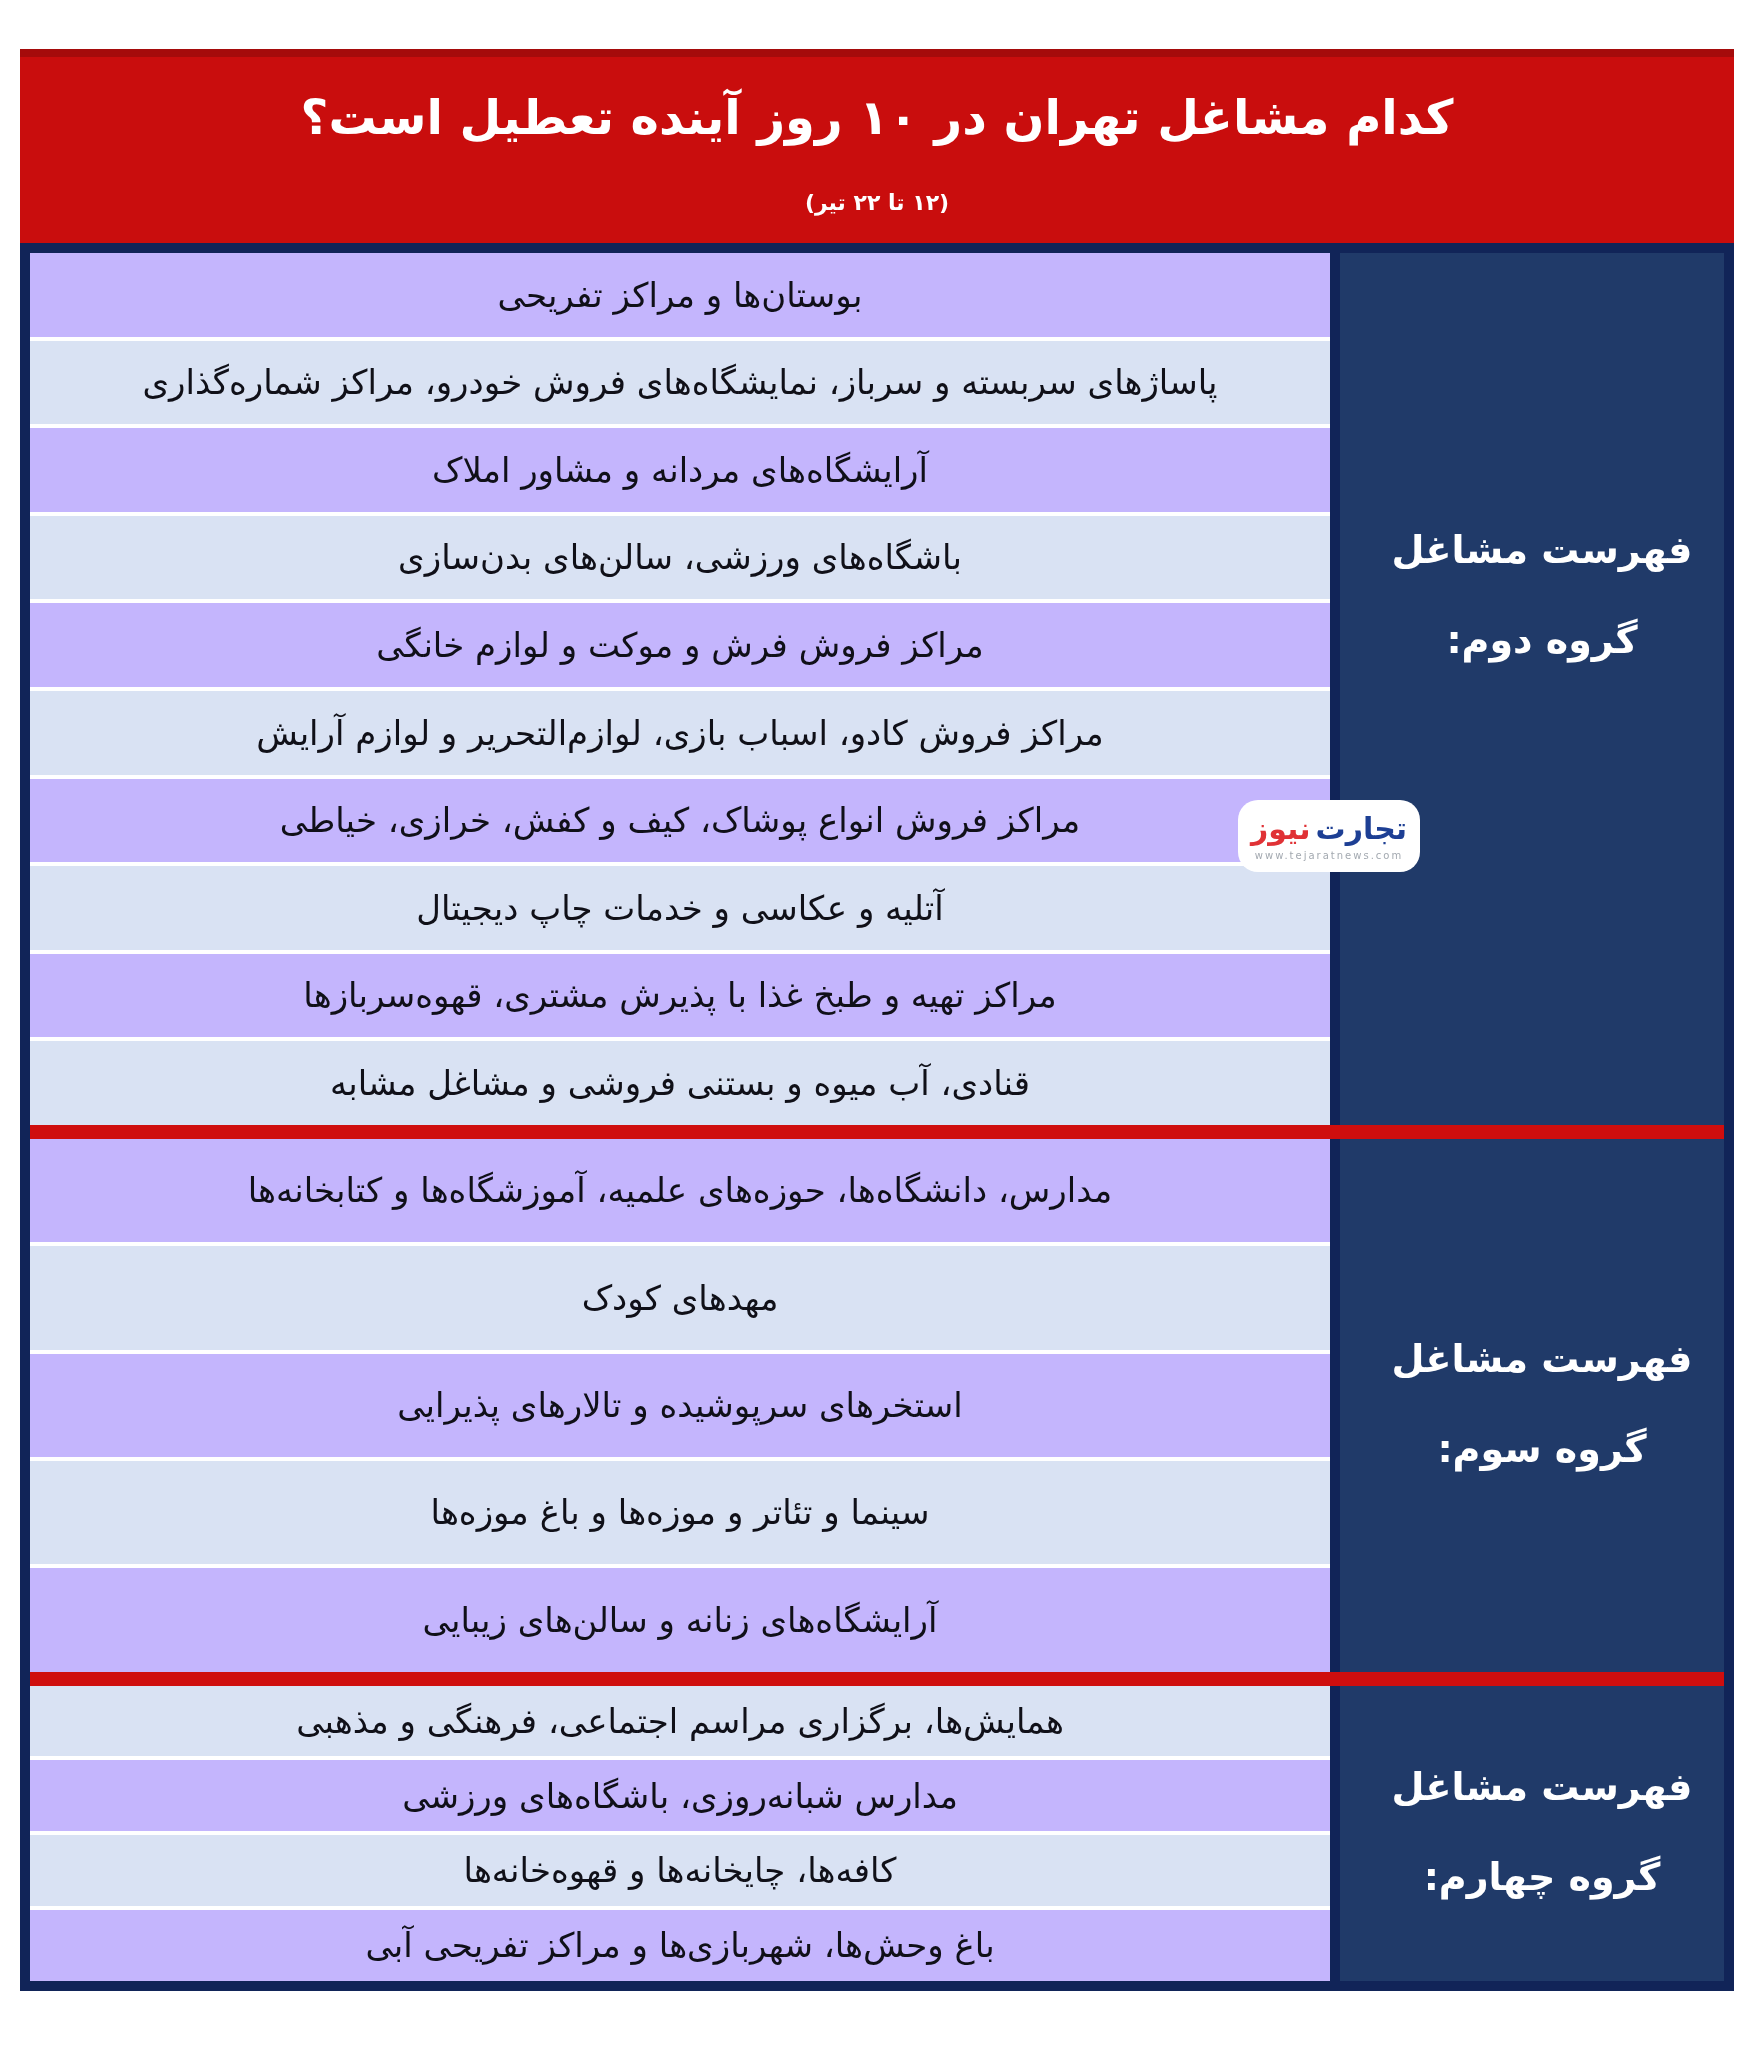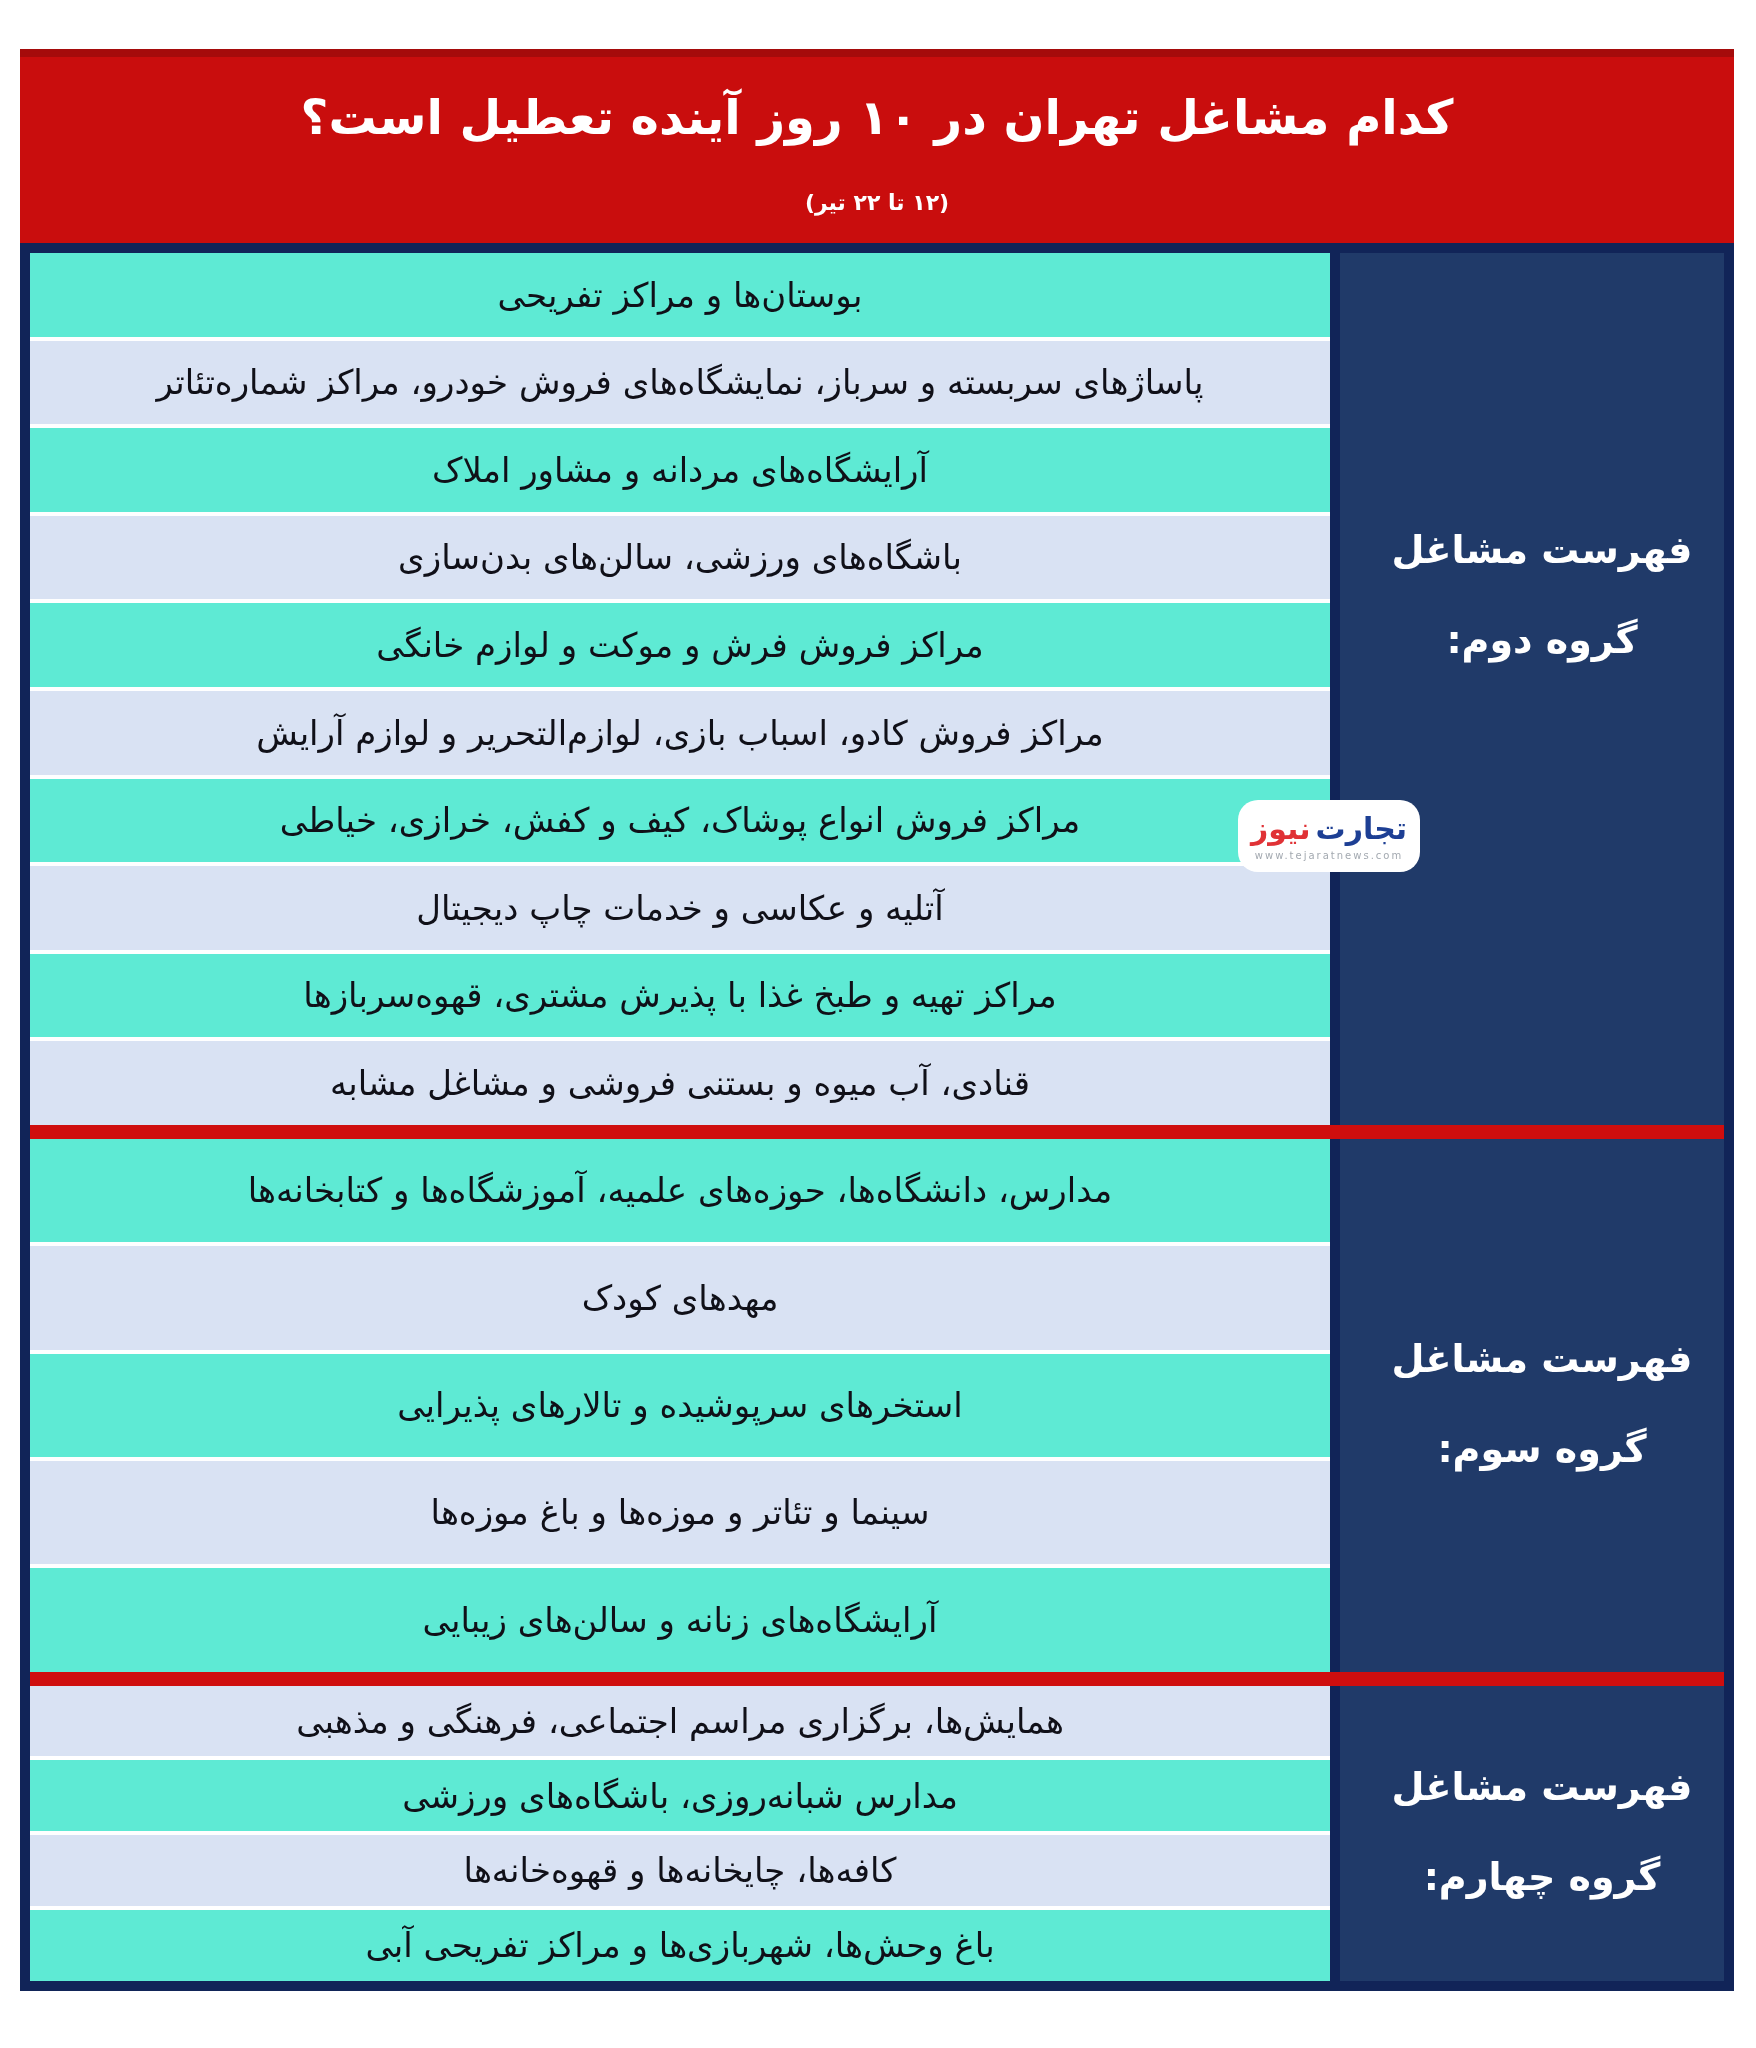--- a/index.html
+++ b/index.html
@@ -35,21 +35,21 @@
   .rows-area {
     flex:1 1 auto; background:#ffffff;
     display:flex; flex-direction:column; gap:4px;
   }
   .business-row {
     flex:1 1 auto; direction:rtl;
     display:flex; align-items:center; justify-content:center;
     font-size:34px; font-weight:500; color:#101018; text-align:center;
     padding:0 30px; line-height:1.25;
   }
-  .shade-dark  { background:#5eead4; }
+  .shade-dark  { background:#c4b5fd; }
   .shade-light { background:#d9e2f3; }
 
   .label-cell {
     width:394px; flex:0 0 394px; background:#203a69;
     border-left:10px solid #112458;
     display:flex; flex-direction:column; align-items:center; justify-content:center;
     gap:48px; direction:rtl;
   }
   .label-cell .lbl {
     color:#ffffff; font-size:38px; font-weight:bold; line-height:1.1; text-align:center;
@@ -77,21 +77,21 @@
 
 <div class="header">
   <div class="title">کدام مشاغل تهران در ۱۰ روز آینده تعطیل است؟</div>
   <div class="subtitle">(۱۲ تا ۲۲ تیر)</div>
 </div>
 
 <div class="table-wrap" id="table">
     <div class="group-section g2">
       <div class="rows-area">
         <div class="business-row shade-dark">بوستان‌ها و مراکز تفریحی</div>
-        <div class="business-row shade-light">پاساژهای سربسته و سرباز، نمایشگاه‌های فروش خودرو، مراکز شماره‌تئاتر</div>
+        <div class="business-row shade-light">پاساژهای سربسته و سرباز، نمایشگاه‌های فروش خودرو، مراکز شماره‌گذاری</div>
         <div class="business-row shade-dark">آرایشگاه‌های مردانه و مشاور املاک</div>
         <div class="business-row shade-light">باشگاه‌های ورزشی، سالن‌های بدن‌سازی</div>
         <div class="business-row shade-dark">مراکز فروش فرش و موکت و لوازم خانگی</div>
         <div class="business-row shade-light">مراکز فروش کادو، اسباب بازی، لوازم‌التحریر و لوازم آرایش</div>
         <div class="business-row shade-dark">مراکز فروش انواع پوشاک، کیف و کفش، خرازی، خیاطی</div>
         <div class="business-row shade-light">آتلیه و عکاسی و خدمات چاپ دیجیتال</div>
         <div class="business-row shade-dark">مراکز تهیه و طبخ غذا با پذیرش مشتری، قهوه‌سرباز‌ها</div>
         <div class="business-row shade-light">قنادی، آب میوه و بستنی فروشی و مشاغل مشابه</div>
       </div>
       <div class="label-cell">

